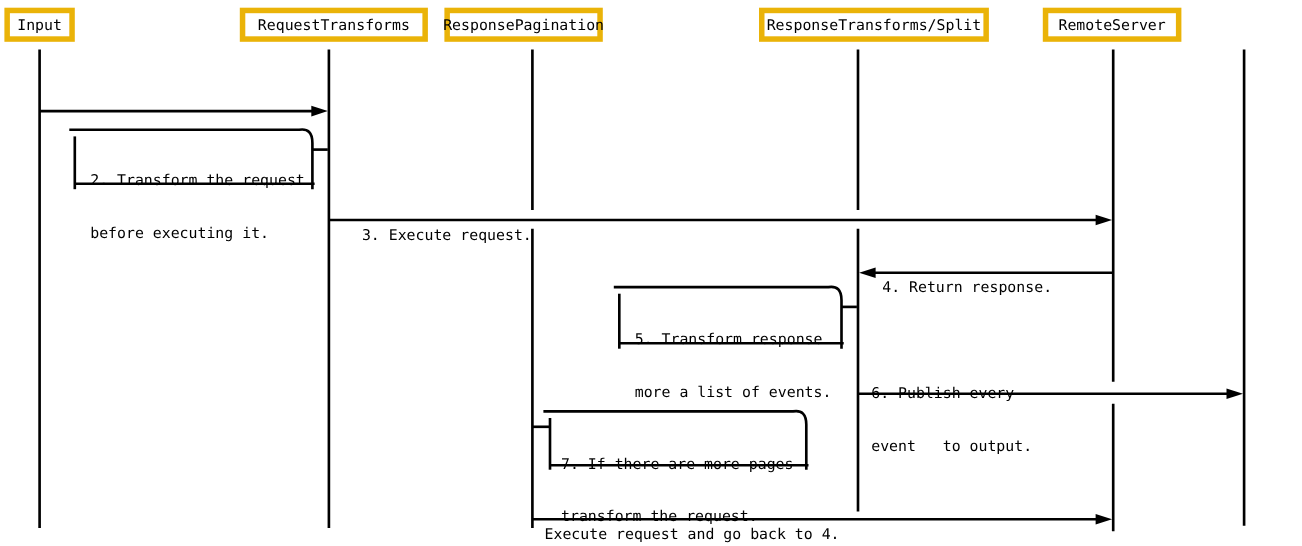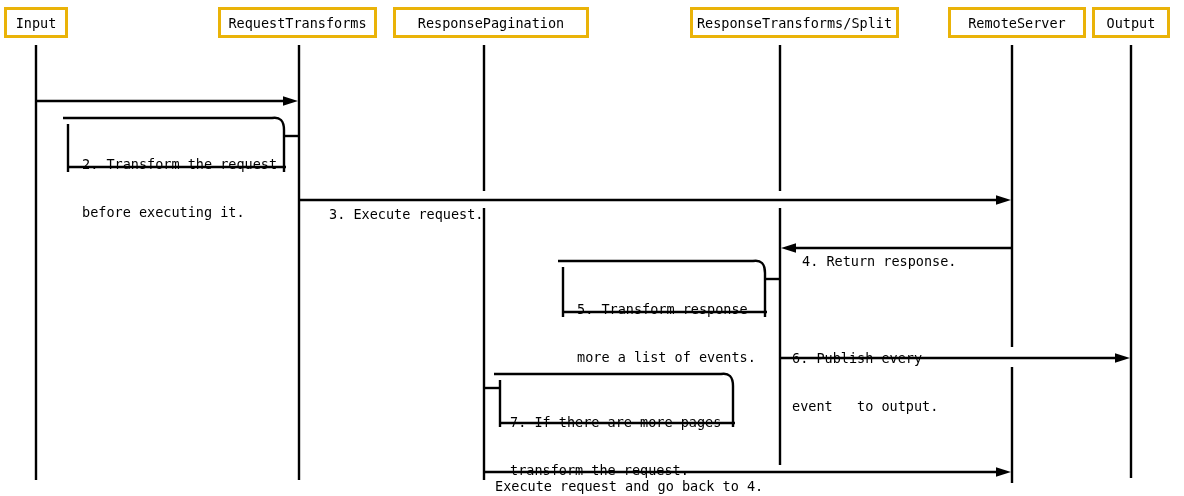--- a/index.html
+++ b/index.html
@@ -4,21 +4,21 @@
 <style>
   html,body{margin:0;padding:0;background:#ffffff;}
   .canvas{
     position:relative;width:1184px;height:496px;background:#ffffff;
     font-family:"DejaVu Sans Mono","Liberation Mono",monospace;color:#000000;
     overflow:hidden;
   }
   .canvas svg{position:absolute;left:0;top:0;}
   .actor{
     position:absolute;top:7px;height:31px;box-sizing:border-box;
-    border:3px solid #eab308;background:#ffffff;
+    border:5px solid #eab308;background:#ffffff;
     display:flex;align-items:center;justify-content:center;
     font-size:13.5px;white-space:pre;
   }
   .msg{
     position:absolute;font-size:13.5px;line-height:16px;white-space:pre;
   }
 </style>
 </head>
 <body>
 
@@ -76,34 +76,31 @@
 
     <g>
       <path d="M484 472 H997"></path>
       <polygon points="1011,472 996,467.2 996,476.8" fill="#000000" stroke="none"></polygon>
     </g>
   </svg>
 
   <div class="actor" style="left:4px;width:64px">
     <span>Input</span>
   </div>
-  <div class="actor" style="left:218px;width:159px">
+  <div class="actor" style="left:218px;width:171px">
     <span>RequestTransforms</span>
   </div>
-  <div class="actor" style="left:393px;width:196px">
+  <div class="actor" style="left:404px;width:144px">
     <span>ResponsePagination</span>
   </div>
   <div class="actor" style="left:690px;width:209px">
     <span>ResponseTransforms/Split</span>
   </div>
-  <div class="actor" style="left:948px;width:138px">
+  <div class="actor" style="left:948px;width:126px">
     <span>RemoteServer</span>
-  </div>
-  <div class="actor" style="left:1092px;width:78px">
-    <span>Output</span>
   </div>
 
 
   <div class="msg" style="left:82px;top:124px">
     <div>2. Transform the request</div>
     <div>before executing it.</div>
   </div>
 
   <div class="msg" style="left:329px;top:174px">
     <div>3. Execute request.</div>

